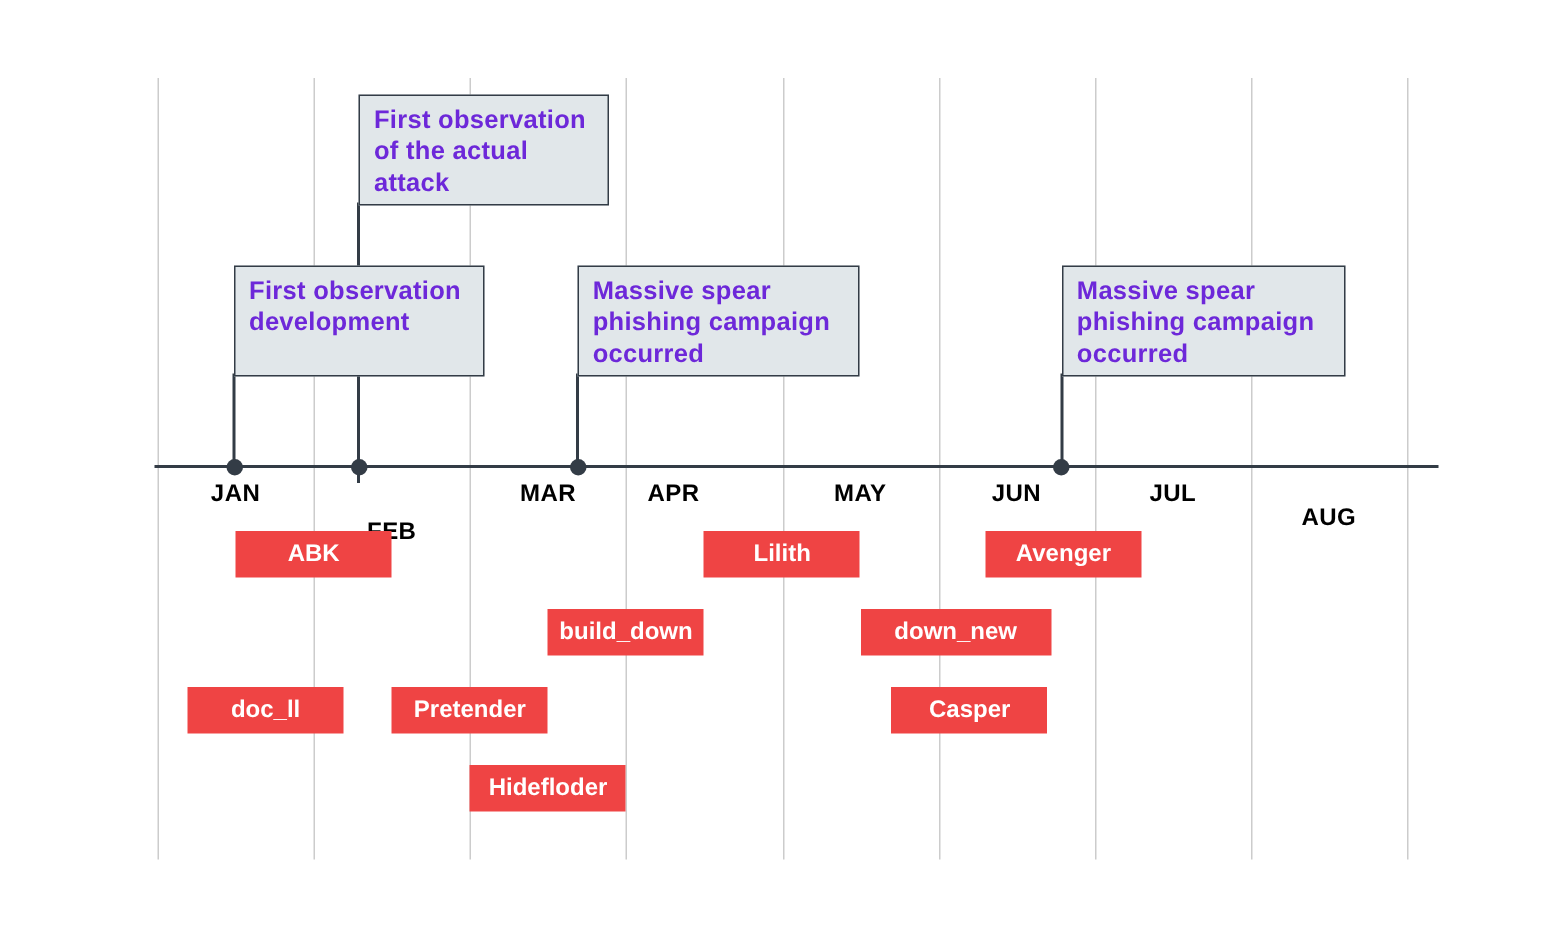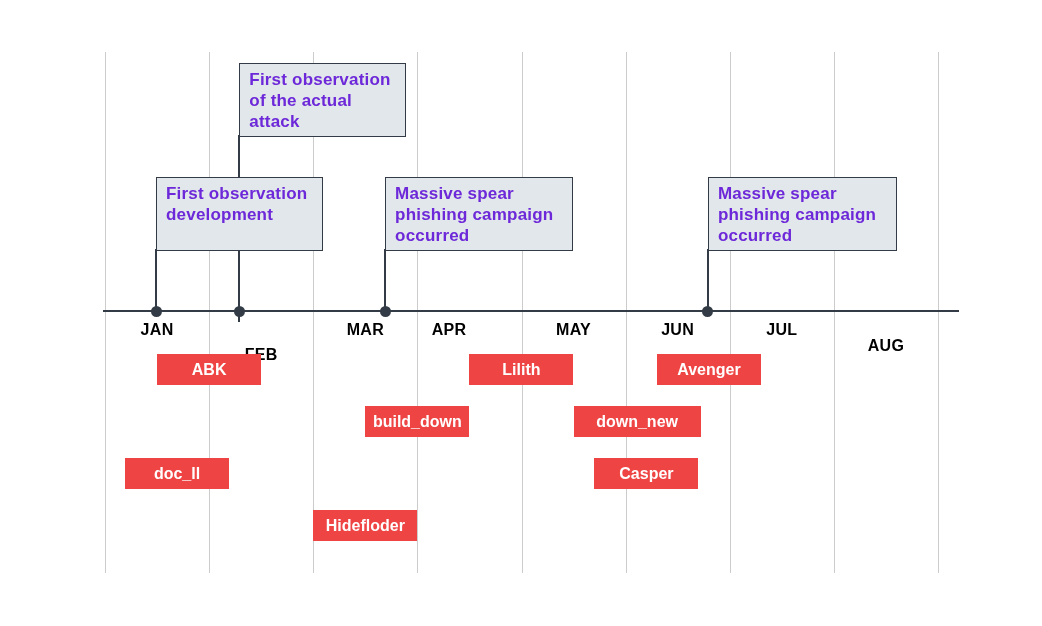--- a/index.html
+++ b/index.html
@@ -117,15 +117,16 @@
     <div class="month-label" style="left: 521.5px; width: 104.1px;">MAY</div>
     <div class="month-label" style="left: 625.6px; width: 104.1px;">JUN</div>
     <div class="month-label" style="left: 729.8px; width: 104.1px;">JUL</div>
     <div class="month-label" style="left: 833.9px; width: 104.1px; margin-top: 16px;">AUG</div>
     <div class="bar" style="left: 157.1px; top: 354px; width: 104.1px;">ABK</div>
     <div class="bar" style="left: 469.4px; top: 354px; width: 104.1px;">Lilith</div>
     <div class="bar" style="left: 656.9px; top: 354px; width: 104.1px;">Avenger</div>
     <div class="bar" style="left: 365.3px; top: 406px; width: 104.1px;">build_down</div>
     <div class="bar" style="left: 573.6px; top: 406px; width: 127px;">down_new</div>
     <div class="bar" style="left: 105px; top: 458px; width: 104.1px; margin-left: 20px;">doc_ll</div>
+    <div class="bar" style="left: 261.2px; top: 458px; width: 104.1px;">Pretender</div>
     <div class="bar" style="left: 313.3px; top: 510px; width: 104.1px;">Hidefloder</div>
     <div class="bar" style="left: 594.4px; top: 458px; width: 104.1px;">Casper</div>
   </div>
 
 </body></html>

